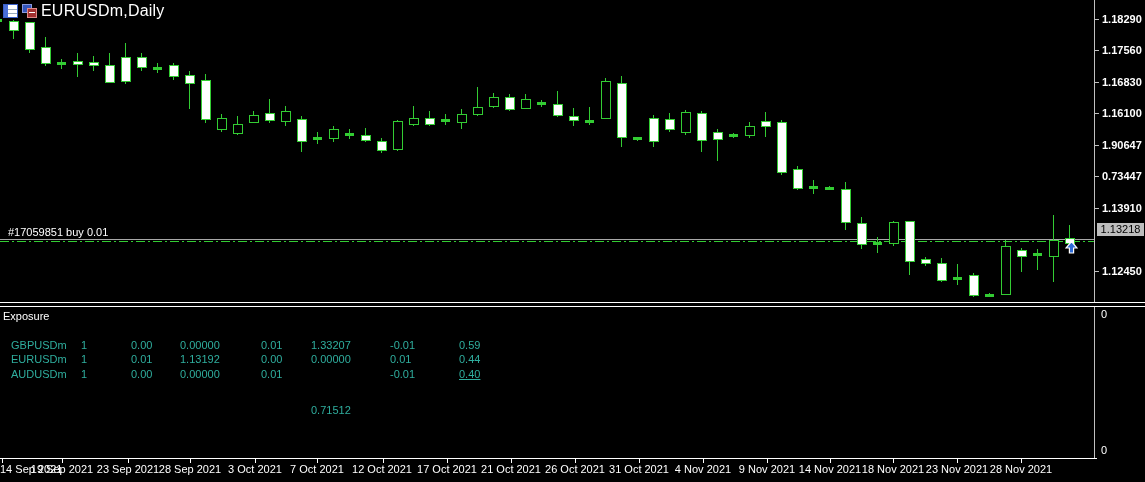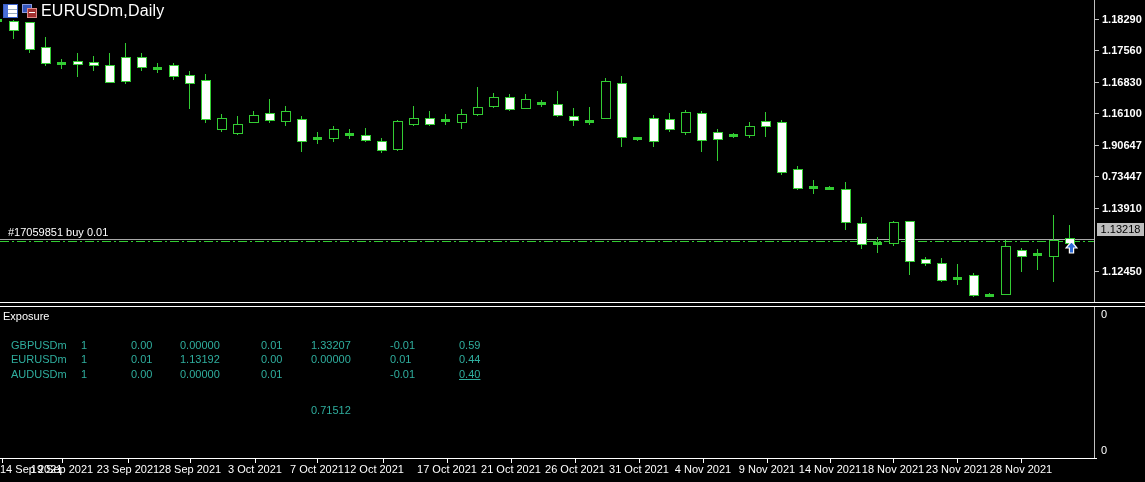--- a/index.html
+++ b/index.html
@@ -419,21 +419,21 @@
       <div class="t-label" style="left: 62px; transform: translateX(-50%);">19 Sep 2021</div>
       <div class="t-tick" style="left: 128px;"></div>
       <div class="t-label" style="left: 128px; transform: translateX(-50%);">23 Sep 2021</div>
       <div class="t-tick" style="left: 190px;"></div>
       <div class="t-label" style="left: 190px; transform: translateX(-50%);">28 Sep 2021</div>
       <div class="t-tick" style="left: 255px;"></div>
       <div class="t-label" style="left: 255px; transform: translateX(-50%);">3 Oct 2021</div>
       <div class="t-tick" style="left: 317px;"></div>
       <div class="t-label" style="left: 317px; transform: translateX(-50%);">7 Oct 2021</div>
       <div class="t-tick" style="left: 383px;"></div>
-      <div class="t-label" style="left: 374px; transform: translateX(-50%);">12 Oct 2021</div>
+      <div class="t-label" style="left: 382px; transform: translateX(-50%);">12 Oct 2021</div>
       <div class="t-tick" style="left: 447px;"></div>
       <div class="t-label" style="left: 447px; transform: translateX(-50%);">17 Oct 2021</div>
       <div class="t-tick" style="left: 511px;"></div>
       <div class="t-label" style="left: 511px; transform: translateX(-50%);">21 Oct 2021</div>
       <div class="t-tick" style="left: 575px;"></div>
       <div class="t-label" style="left: 575px; transform: translateX(-50%);">26 Oct 2021</div>
       <div class="t-tick" style="left: 639px;"></div>
       <div class="t-label" style="left: 639px; transform: translateX(-50%);">31 Oct 2021</div>
       <div class="t-tick" style="left: 703px;"></div>
       <div class="t-label" style="left: 703px; transform: translateX(-50%);">4 Nov 2021</div>

